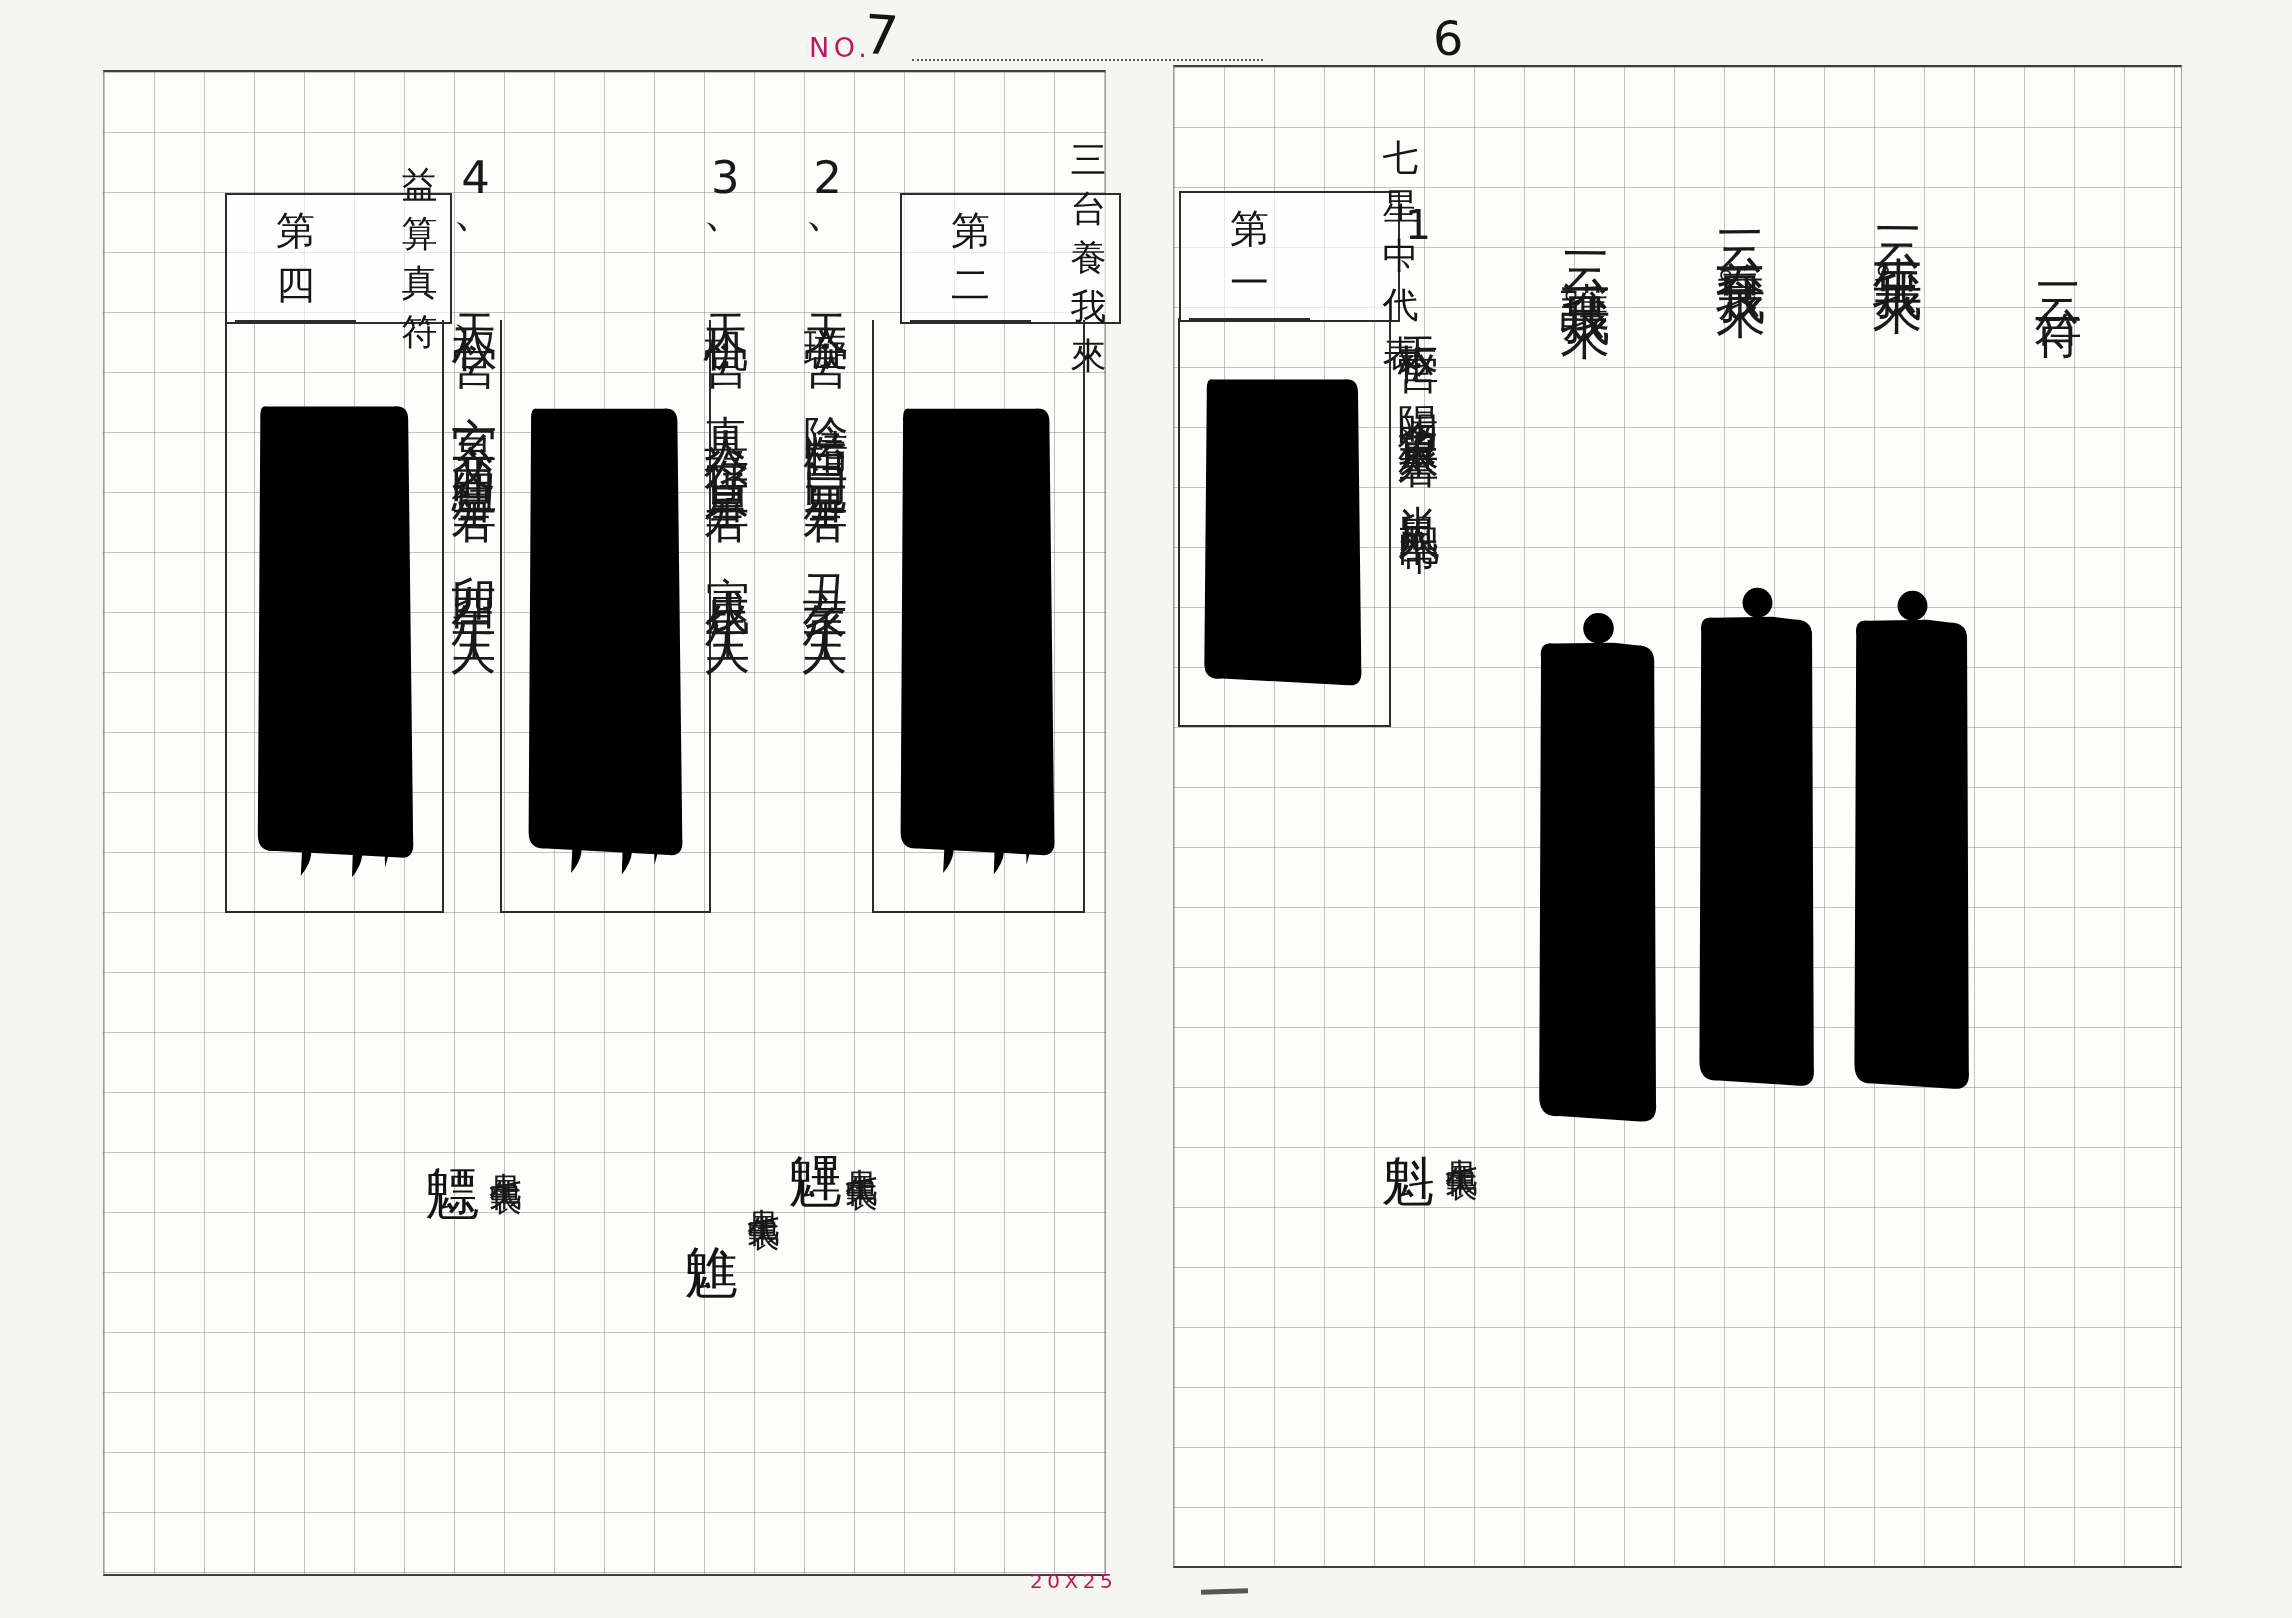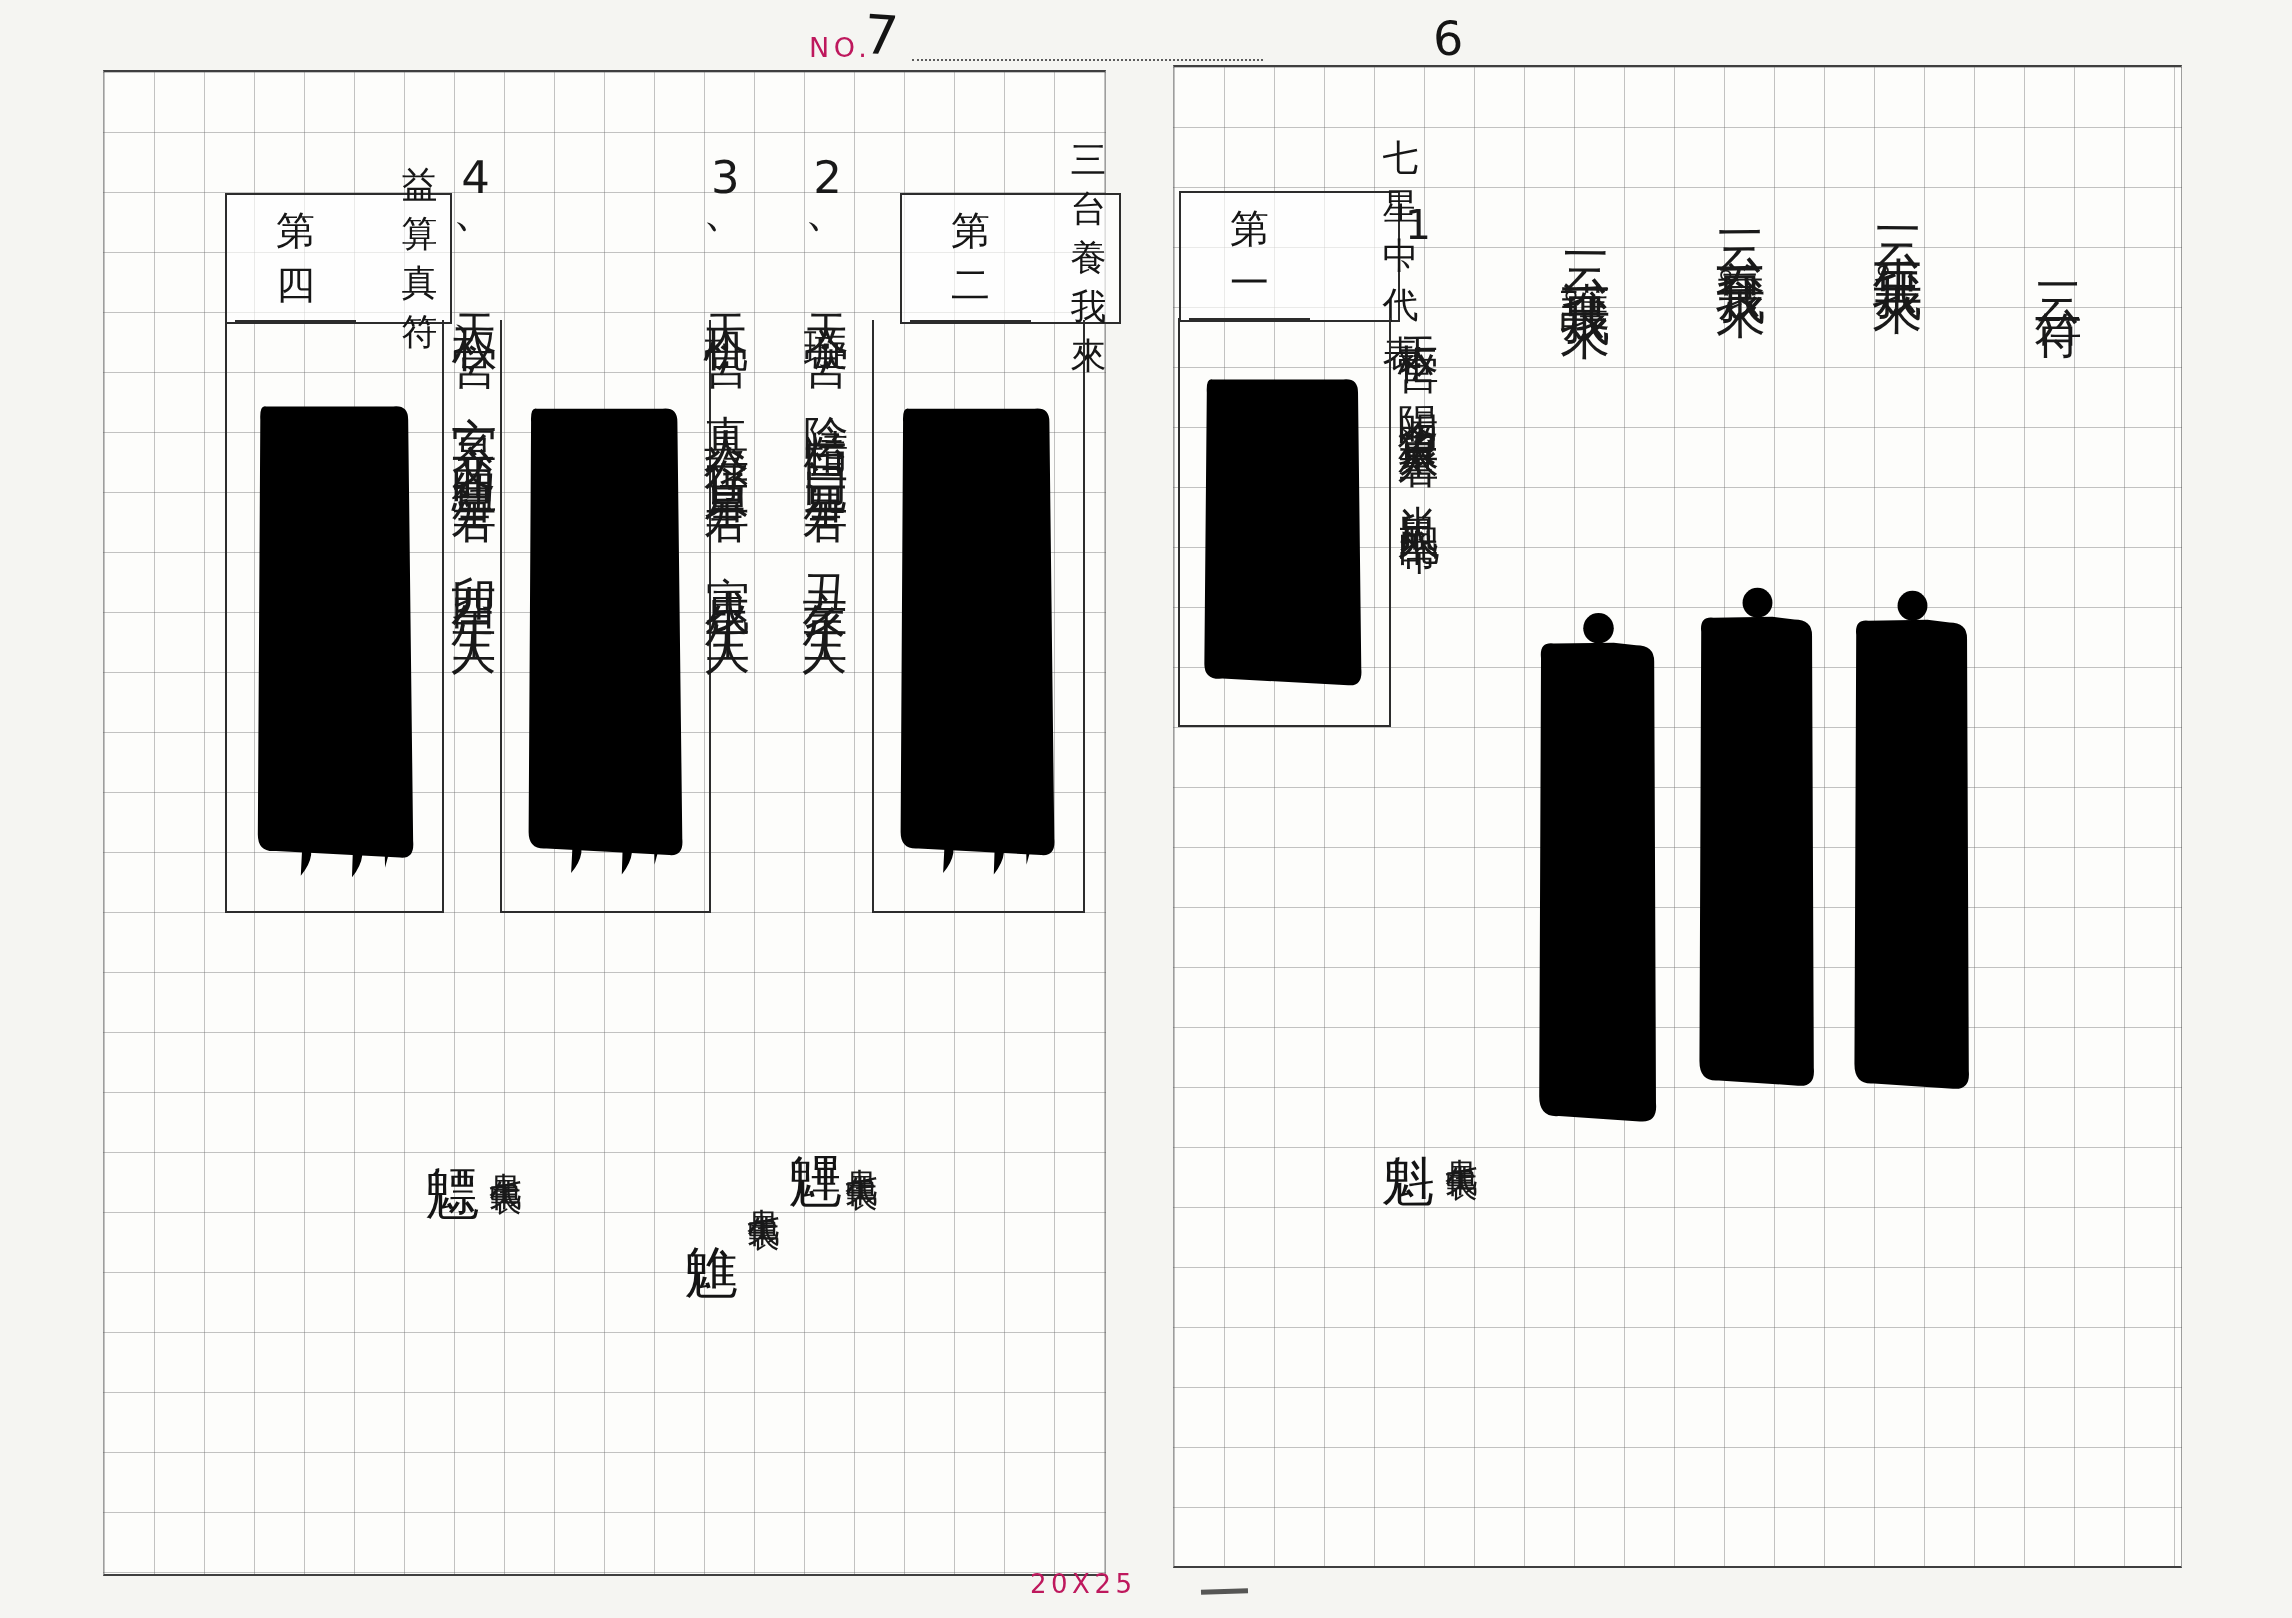--- a/index.html
+++ b/index.html
@@ -158,21 +158,21 @@
   </div>
   <div class="enclosure" style="left:121px;top:248px;width:215px;height:591px;"></div>
   <svg class="tali" viewBox="0 0 230 670" style="left:134px;top:258px;width:190px;height:571px;">
     <use href="#tali-b"></use>
   </svg>
   <div class="vtext" style="left:339px;top:79px;font-size:45px;letter-spacing:14.3px;height:1254px;transform:rotate(.2deg);">4、天权宮、玄冥文曲紐星君、卯酉年生人</div>
   <div class="vtext" style="left:380px;top:1075px;font-size:32px;letter-spacing:2.7px;height:233px;">七星中代表</div>
   <div class="ink" style="left:321px;top:1085px;font-size:56px;position:absolute;">魒</div>
 </div>
 
-<div class="stencil" style="left:1030px;top:1569px;font-size:26px;">20X25</div>
+<div class="stencil" style="left:1030px;top:1569px;font-size:20px;">20X25</div>
 
 <div class="page" style="left:1173px;top:65px;width:1007px;height:1499px;">
 
   <div class="vtext" style="left:853px;top:179px;font-size:48px;letter-spacing:14.3px;height:269px;">三台符</div>
 
   <div class="vtext" style="left:690px;top:121px;font-size:50px;letter-spacing:14.3px;height:502px;transform:rotate(.4deg);">三台生我來。</div>
   <svg class="tali" viewBox="0 0 160 590" style="left:667px;top:515px;width:143px;height:519px;">
     <use href="#tali-a"></use>
   </svg>
 

